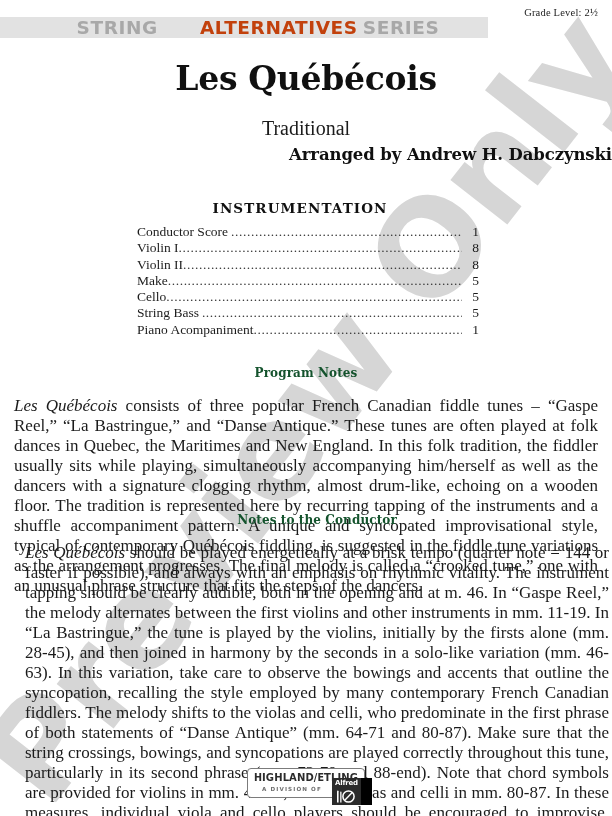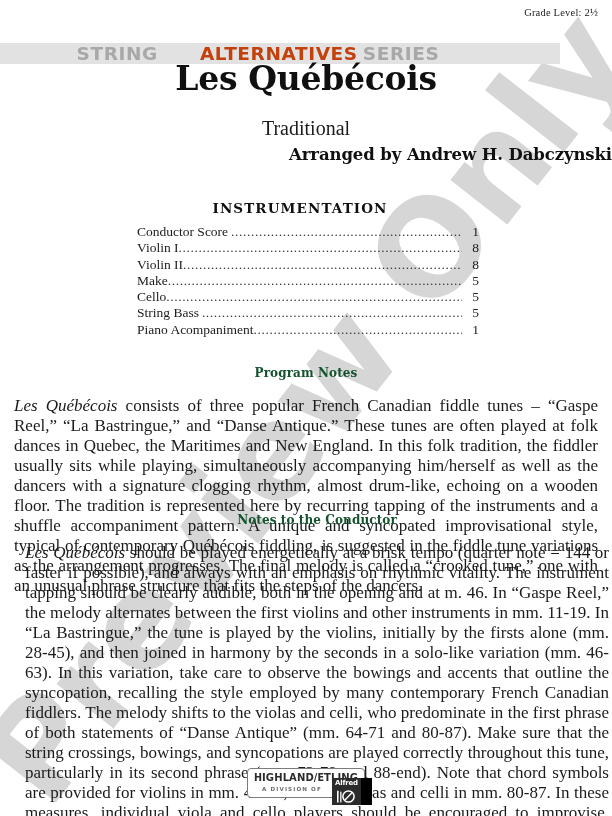--- a/index.html
+++ b/index.html
@@ -55,22 +55,22 @@
     font-family: Liberation Serif, serif;
     font-size: 10.5px;
     letter-spacing: .2px;
     color: #1b1b1b;
   }
 
   
   #series-banner {
     position: absolute;
     left: 0;
-    top: 43px;
-    width: 560px;
+    top: 17px;
+    width: 488px;
     height: 21px;
     background: #e2e2e2;
   }
   #series-banner-inner {
     position: absolute;
     left: 0;
     top: 0;
     width: 612px;
     height: 21px;
     display: flex;

